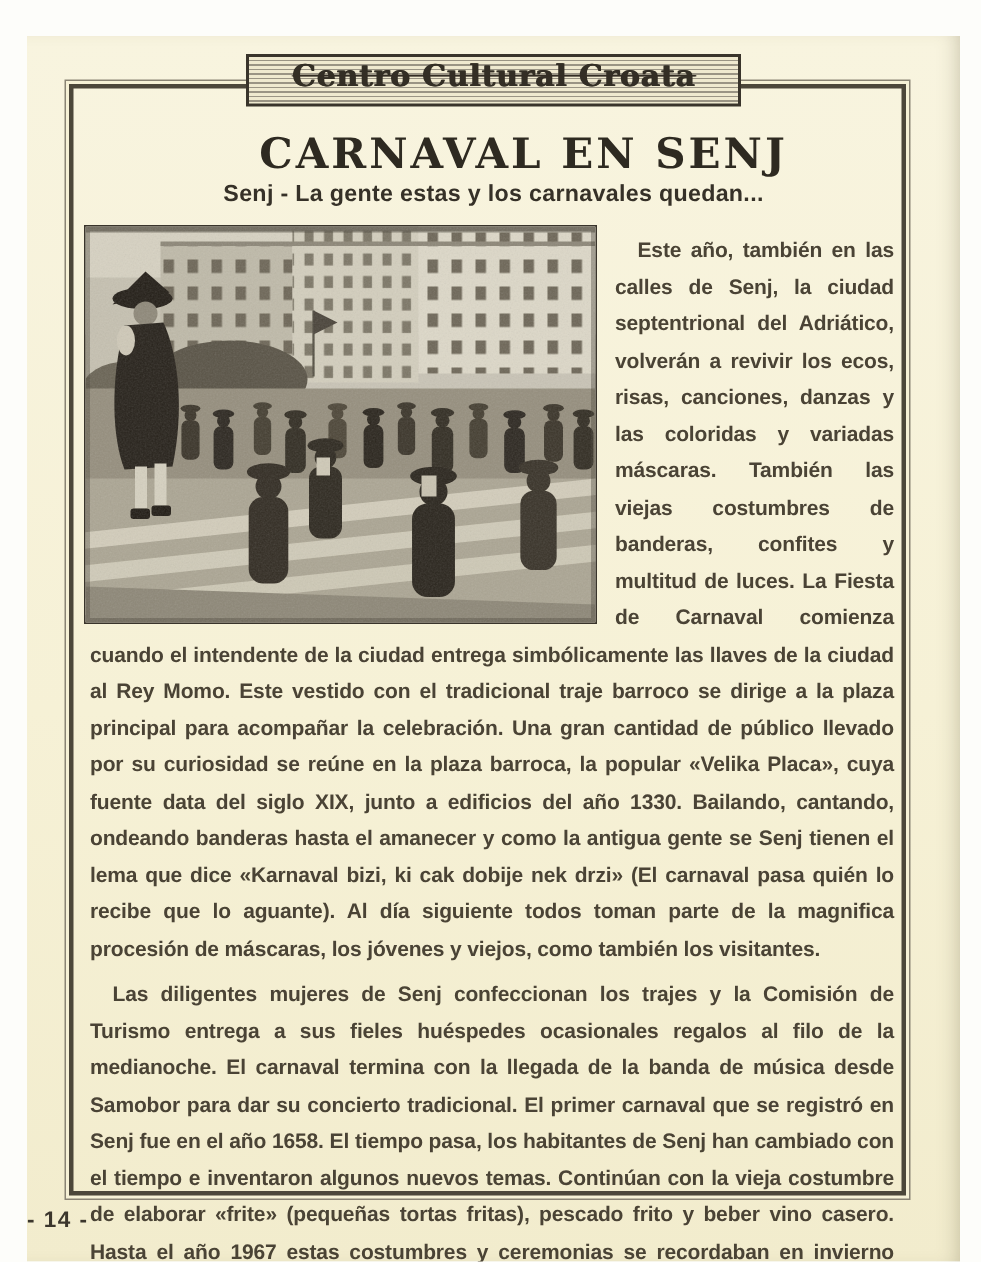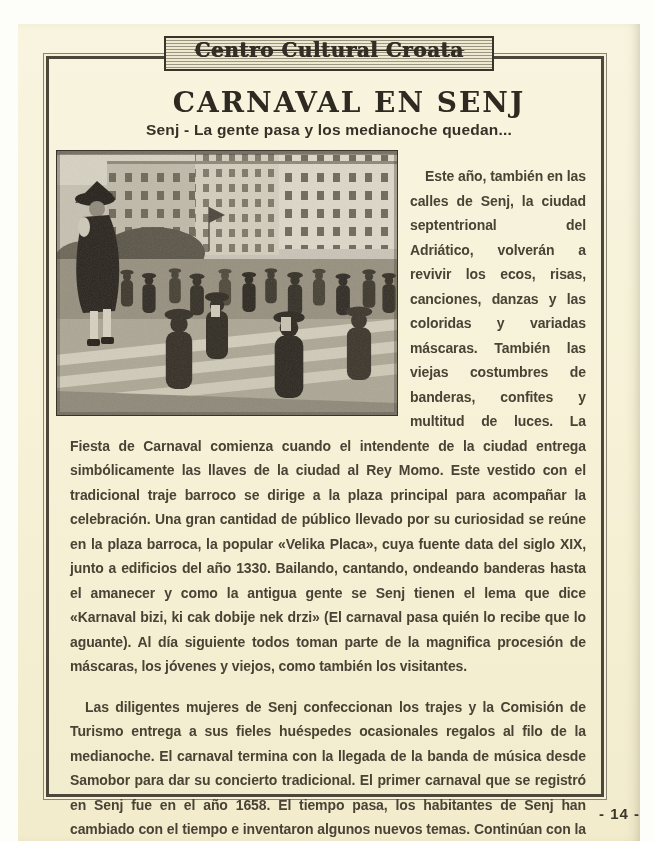--- a/index.html
+++ b/index.html
@@ -44,41 +44,41 @@
   .content{
     position:absolute;left:36px;top:124px;width:548px;z-index:2;
   }
   .photo-frame{
     float:left;width:342px;height:266px;margin:2px 12px 4px 2px;
     border:1px solid #39342b;box-sizing:border-box;background:#c9c4b6;
     overflow:hidden;
   }
   .photo-frame svg{display:block;}
   .body-par{
-    margin:16px;font-size:14px;font-weight:bold;line-height:24.5px;
+    margin:6px;font-size:14px;font-weight:bold;line-height:24.5px;
     text-align:justify;color:#4a4335;letter-spacing:-.1px;text-indent:15px;
   }
   .page-number{
-    position:absolute;top:781px;left:0;width:100%;text-align:right;
+    position:absolute;top:781px;left:0;width:100%;text-align:left;
     font-weight:bold;font-size:15px;color:#3b362c;letter-spacing:1px;z-index:2;
   }
 </style>
 </head>
 <body>
 
 <div class="scan-page">
 
   <div class="frame"></div>
 
   <div class="banner">
     <span class="banner-text">Centro Cultural Croata</span>
   </div>
 
   <div class="title">CARNAVAL EN SENJ</div>
-  <div class="subtitle">Senj - La gente pasa y los medianoche quedan...</div>
+  <div class="subtitle">Senj - La gente estas y los carnavales quedan...</div>
 
   <div class="content">
 
     <div class="photo-frame">
       <svg viewBox="0 0 340 264" width="340" height="264" preserveAspectRatio="none">
         <defs>
           <pattern id="winA" width="16" height="18" patternUnits="userSpaceOnUse">
             <rect x="4" y="4" width="7" height="9" fill="#6e6758"></rect>
           </pattern>
           <pattern id="winB" width="13" height="15" patternUnits="userSpaceOnUse">

